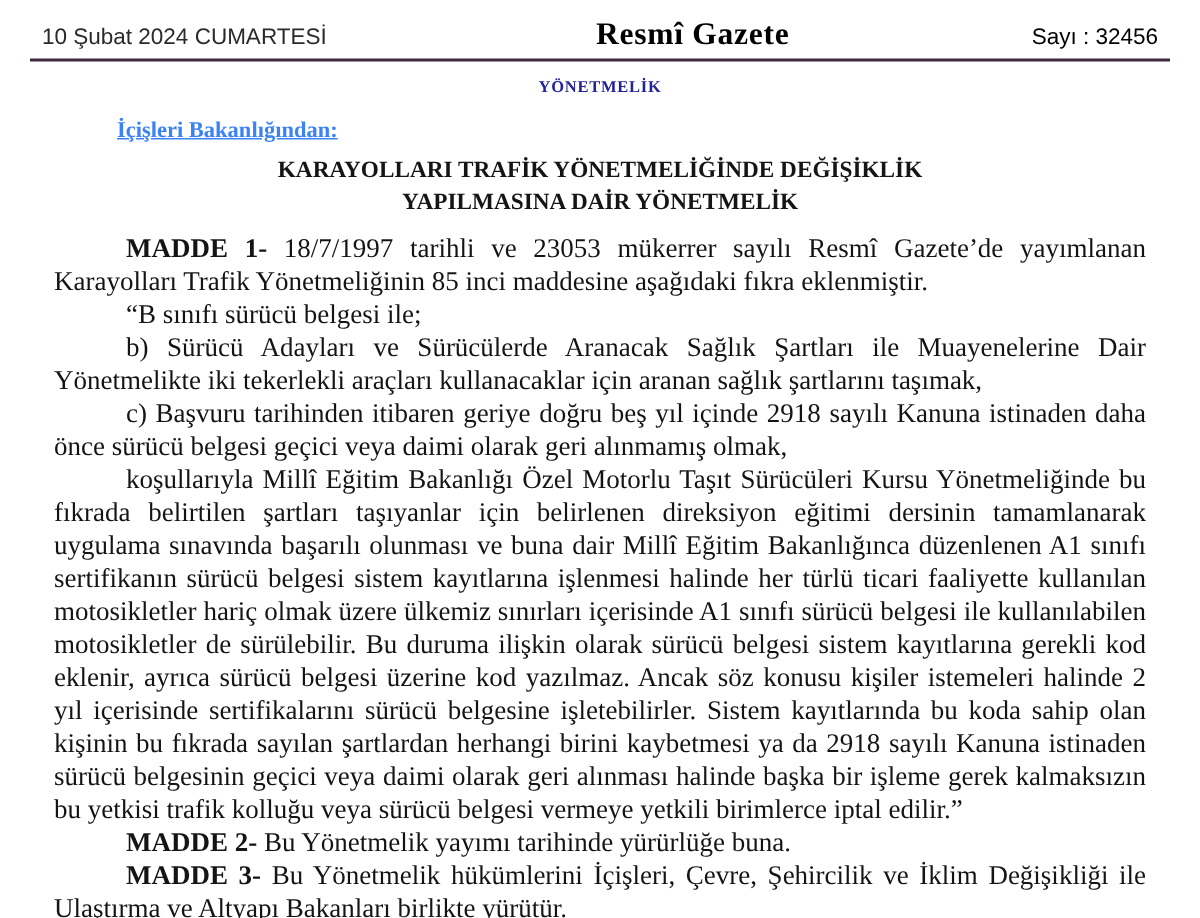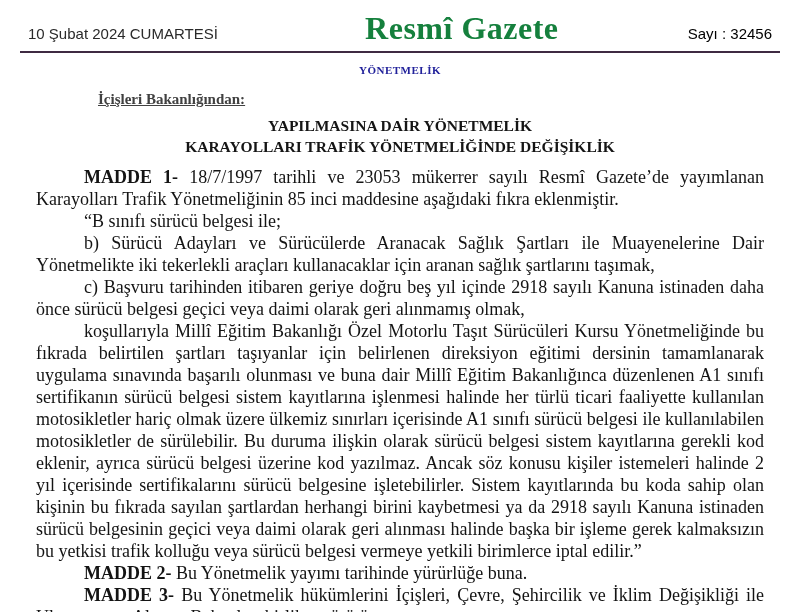--- a/index.html
+++ b/index.html
@@ -30,22 +30,22 @@
   }
   .masthead-date {
     font-family: "Liberation Sans", sans-serif;
     font-size: 15px;
     color: #2a2a2a;
     white-space: nowrap;
   }
   .masthead-title {
     font-family: "Liberation Serif", serif;
     font-weight: bold;
-    font-size: 32px;
-    color: #15803d;
+    font-size: 21px;
+    color: #000000;
     letter-spacing: 0.5px;
     white-space: nowrap;
     transform: translateX(-14px);
     margin-left: 46px;
   }
   .masthead-issue {
     font-family: "Liberation Sans", sans-serif;
     font-size: 15px;
     color: #000000;
     white-space: nowrap;
@@ -60,26 +60,26 @@
     margin-top: 11px;
     text-align: center;
     font-family: Liberation Serif, serif;
     font-weight: bold;
     font-size: 11px;
     letter-spacing: 0.5px;
     color: #22229b;
   }
   
   .ministry {
-    margin: 15px 0 0 78px;
+    margin: 15px 0 0 58px;
     font-family: "Liberation Serif", serif;
     font-weight: bold;
     font-size: 15px;
     text-decoration: underline;
-    color: #404040;
+    color: #3b82f6;
   }
   
   .doc-title {
     margin-top: 7px;
     text-align: center;
     font-weight: bold;
     font-size: 15.5px;
     line-height: 21px;
     color: #151515;
   }
@@ -110,22 +110,22 @@
     <span class="masthead-issue">Sayı : 32456</span>
   </div>
 
   <div class="masthead-rule"></div>
 
   <div class="section-heading">YÖNETMELİK</div>
 
   <div class="ministry">İçişleri Bakanlığından:</div>
 
   <div class="doc-title">
+    <div>KARAYOLLARI TRAFİK YÖNETMELİĞİNDE DEĞİŞİKLİK</div>
     <div>YAPILMASINA DAİR YÖNETMELİK</div>
-    <div>KARAYOLLARI TRAFİK YÖNETMELİĞİNDE DEĞİŞİKLİK</div>
   </div>
 
   <div class="body-text">
     <p><span class="madde-label">MADDE 1-</span><span> 18/7/1997 tarihli ve 23053 mükerrer sayılı Resmî Gazete’de yayımlanan Karayolları Trafik Yönetmeliğinin 85 inci maddesine aşağıdaki fıkra eklenmiştir.</span></p>
     <p><span>“B sınıfı sürücü belgesi ile;</span></p>
     <p><span>b) Sürücü Adayları ve Sürücülerde Aranacak Sağlık Şartları ile Muayenelerine Dair Yönetmelikte iki tekerlekli araçları kullanacaklar için aranan sağlık şartlarını taşımak,</span></p>
     <p><span>c) Başvuru tarihinden itibaren geriye doğru beş yıl içinde 2918 sayılı Kanuna istinaden daha önce sürücü belgesi geçici veya daimi olarak geri alınmamış olmak,</span></p>
     <p><span>koşullarıyla Millî Eğitim Bakanlığı Özel Motorlu Taşıt Sürücüleri Kursu Yönetmeliğinde bu fıkrada belirtilen şartları taşıyanlar için belirlenen direksiyon eğitimi dersinin tamamlanarak uygulama sınavında başarılı olunması ve buna dair Millî Eğitim Bakanlığınca düzenlenen A1 sınıfı sertifikanın sürücü belgesi sistem kayıtlarına işlenmesi halinde her türlü ticari faaliyette kullanılan motosikletler hariç olmak üzere ülkemiz sınırları içerisinde A1 sınıfı sürücü belgesi ile kullanılabilen motosikletler de sürülebilir. Bu duruma ilişkin olarak sürücü belgesi sistem kayıtlarına gerekli kod eklenir, ayrıca sürücü belgesi üzerine kod yazılmaz. Ancak söz konusu kişiler istemeleri halinde 2 yıl içerisinde sertifikalarını sürücü belgesine işletebilirler. Sistem kayıtlarında bu koda sahip olan kişinin bu fıkrada sayılan şartlardan herhangi birini kaybetmesi ya da 2918 sayılı Kanuna istinaden sürücü belgesinin geçici veya daimi olarak geri alınması halinde başka bir işleme gerek kalmaksızın bu yetkisi trafik kolluğu veya sürücü belgesi vermeye yetkili birimlerce iptal edilir.”</span></p>
     <p><span class="madde-label">MADDE 2-</span><span> Bu Yönetmelik yayımı tarihinde yürürlüğe buna.</span></p>
     <p><span class="madde-label">MADDE 3-</span><span> Bu Yönetmelik hükümlerini İçişleri, Çevre, Şehircilik ve İklim Değişikliği ile Ulaştırma ve Altyapı Bakanları birlikte yürütür.</span></p>

